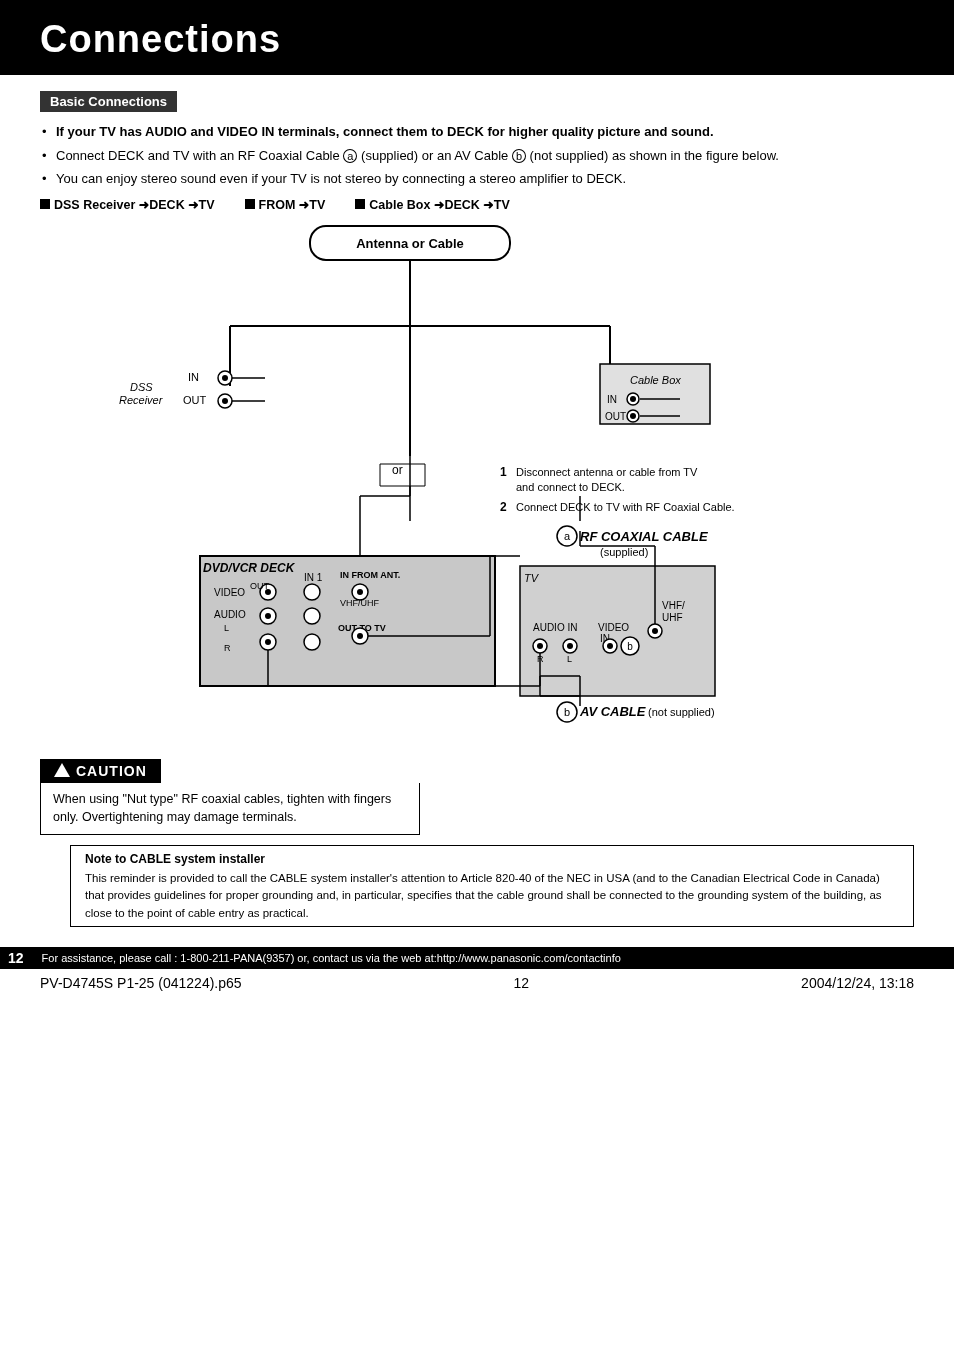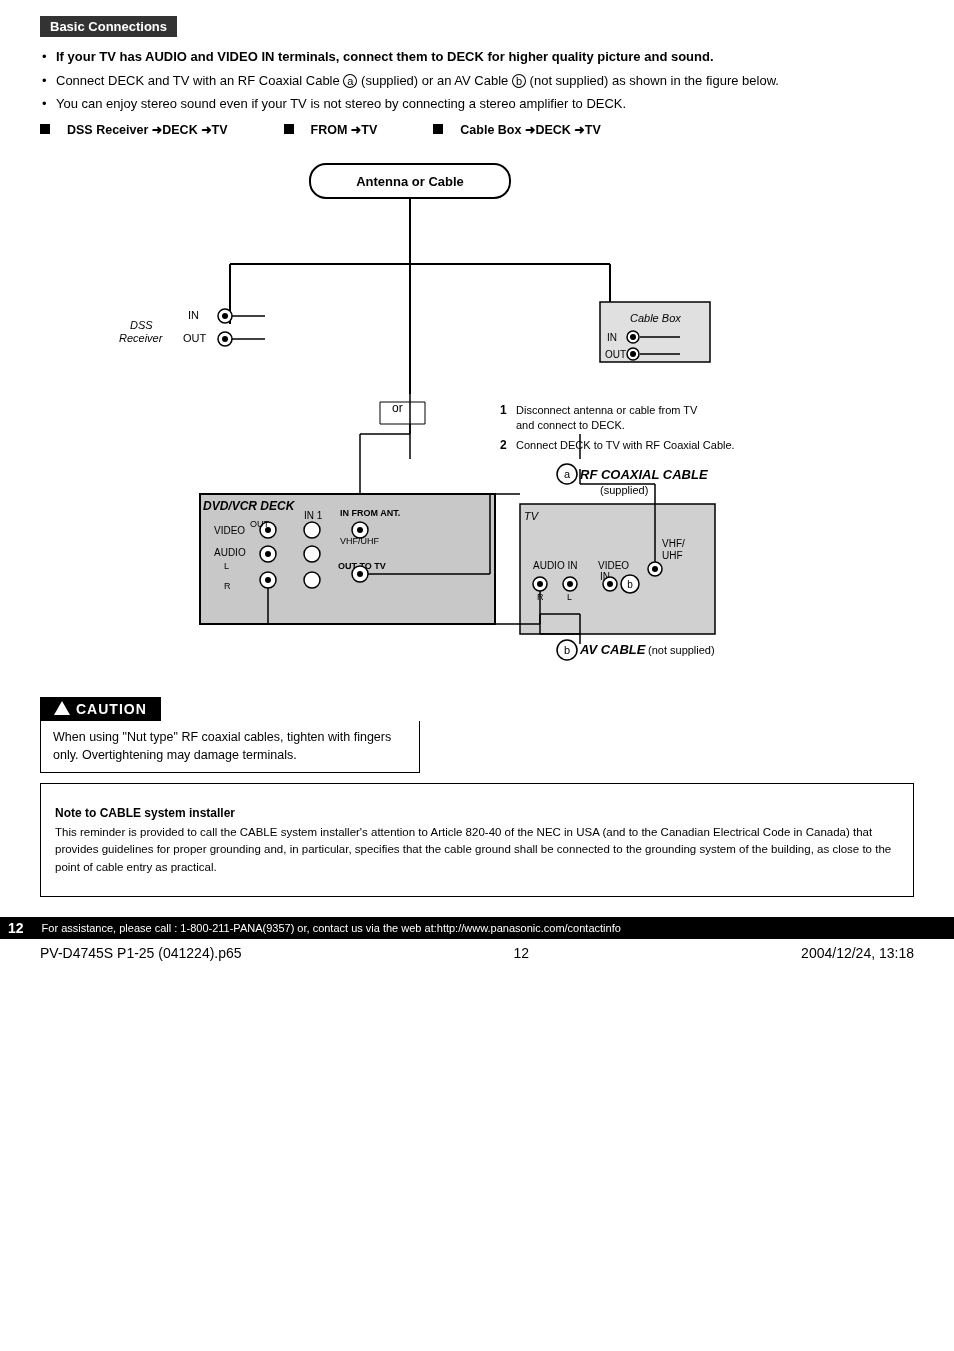--- a/index.html
+++ b/index.html
@@ -71,22 +71,22 @@
     
     .diagram-section {
       margin-top: 8px;
       position: relative;
     }
 
     
     .col-headers {
       display: flex;
       align-items: center;
-      gap: 13px;
-      margin-bottom: 17px;
+      gap: 0;
+      margin-bottom: 4px;
       font-size: 12.5px;
       font-weight: bold;
     }
     .col-square {
       display: inline-block;
       width: 10px;
       height: 10px;
       background: #000;
       margin-right: 4px;
     }
@@ -128,24 +128,25 @@
       border-top: none;
       padding: 7px 12px;
       font-size: 12.5px;
       line-height: 1.5;
       max-width: 380px;
     }
 
     
     .note-box {
       border: 1px solid #000;
-      padding: 20px 14px;
+      padding: 4px 14px;
       margin-top: 10px;
       font-size: 11.5px;
       line-height: 1.5;
+      margin-left: 30px;
     }
     .note-box .note-title {
       font-size: 12px;
       font-weight: bold;
       margin-bottom: 2px;
     }
 
     
     .footer-bar {
       background: #000;
@@ -172,20 +173,23 @@
 
     svg text {
       font-family: Arial, Helvetica, sans-serif;
     }
   </style>
 </head>
 <body>
 
 <div class="page">
 
+  <div class="header-bar">
+    <h1>Connections</h1>
+  </div>
 
   <div class="content">
 
     
     <div class="section-badge">Basic Connections</div>
 
     
     <ul class="bullet-list">
       <li><strong>If your TV has AUDIO and VIDEO IN terminals, connect them to DECK for higher quality picture and sound.</strong></li>
       <li>Connect DECK and TV with an RF Coaxial Cable <span style="font-style:normal;border:1.5px solid #000;border-radius:50%;padding:0 3px;font-size:11px;">a</span> (supplied) or an AV Cable <span style="font-style:normal;border:1.5px solid #000;border-radius:50%;padding:0 3px;font-size:11px;">b</span> (not supplied) as shown in the figure below.</li>

